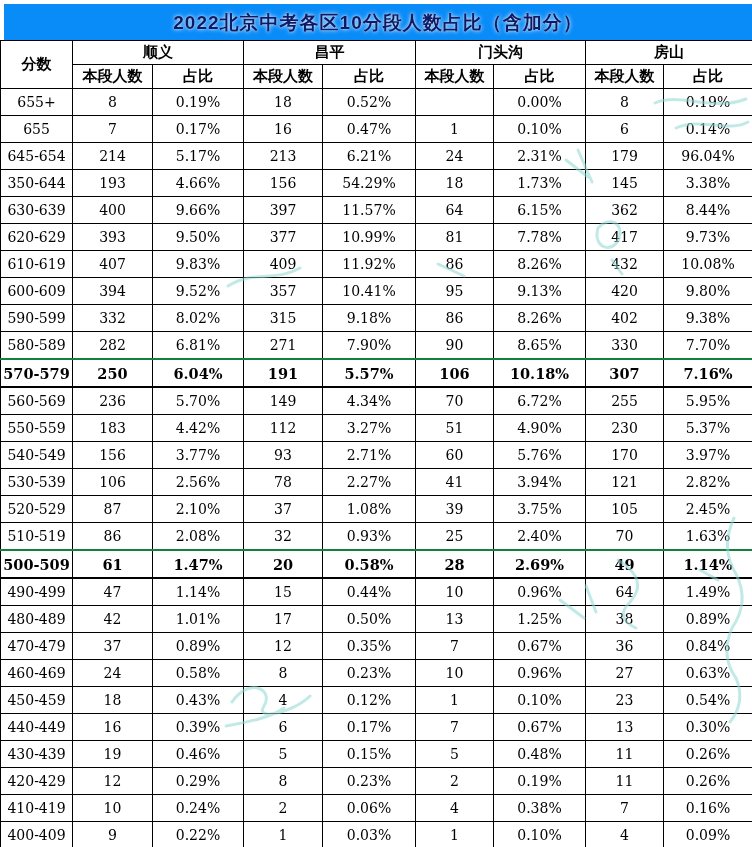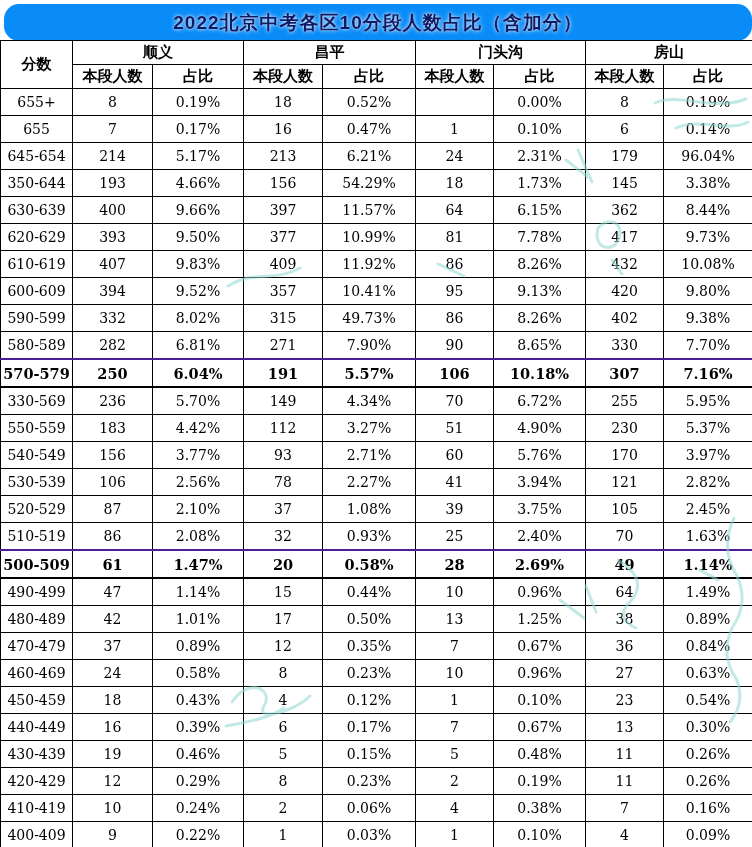--- a/index.html
+++ b/index.html
@@ -12,21 +12,20 @@
   }
   
   .title-bar{
     position:absolute;top:4px;left:4px;right:0;height:37px;
     background:#0a8cf8;
     display:flex;align-items:center;justify-content:center;
     font-size:19px;font-weight:bold;letter-spacing:1px;
     color:#0d1a66;
     text-shadow:0 0 4px rgba(255,255,255,.95),0 0 1px rgba(235,250,255,.9);
     font-family:"Liberation Sans","DejaVu Sans",sans-serif;
-    border-radius:15px;
   }
   
   table.grid{
     position:absolute;top:40px;left:0;
     width:752px;height:806px;
     border-collapse:collapse;table-layout:fixed;
     background:#ffffff;
   }
   table.grid th,table.grid td{
     border:1px solid #000;
@@ -37,21 +36,21 @@
   table.grid th{
     font-family:"Liberation Sans","DejaVu Sans",sans-serif;
     font-weight:bold;font-size:15px;color:#000;background:#fff;
   }
   table.grid td{
     font-family:"DejaVu Serif","Liberation Serif",serif;
     font-size:14px;color:#000;height:26px;
   }
   tr.bold-row td{
     font-weight:bold;
-    border-top:2px solid #4c1d95;
+    border-top:2px solid #15803d;
     border-bottom:2px solid #000;
     font-size:14.5px;
   }
   
   .watermark{
     position:absolute;top:0;left:0;width:752px;height:847px;
     pointer-events:none;
   }
 </style>
 </head>
@@ -179,21 +178,21 @@
           <td>95</td>
           <td>9.13%</td>
           <td>420</td>
           <td>9.80%</td>
         </tr>
         <tr>
           <td>590-599</td>
           <td>332</td>
           <td>8.02%</td>
           <td>315</td>
-          <td>49.73%</td>
+          <td>9.18%</td>
           <td>86</td>
           <td>8.26%</td>
           <td>402</td>
           <td>9.38%</td>
         </tr>
         <tr>
           <td>580-589</td>
           <td>282</td>
           <td>6.81%</td>
           <td>271</td>
@@ -208,21 +207,21 @@
           <td>250</td>
           <td>6.04%</td>
           <td>191</td>
           <td>5.57%</td>
           <td>106</td>
           <td>10.18%</td>
           <td>307</td>
           <td>7.16%</td>
         </tr>
         <tr>
-          <td>330-569</td>
+          <td>560-569</td>
           <td>236</td>
           <td>5.70%</td>
           <td>149</td>
           <td>4.34%</td>
           <td>70</td>
           <td>6.72%</td>
           <td>255</td>
           <td>5.95%</td>
         </tr>
         <tr>

